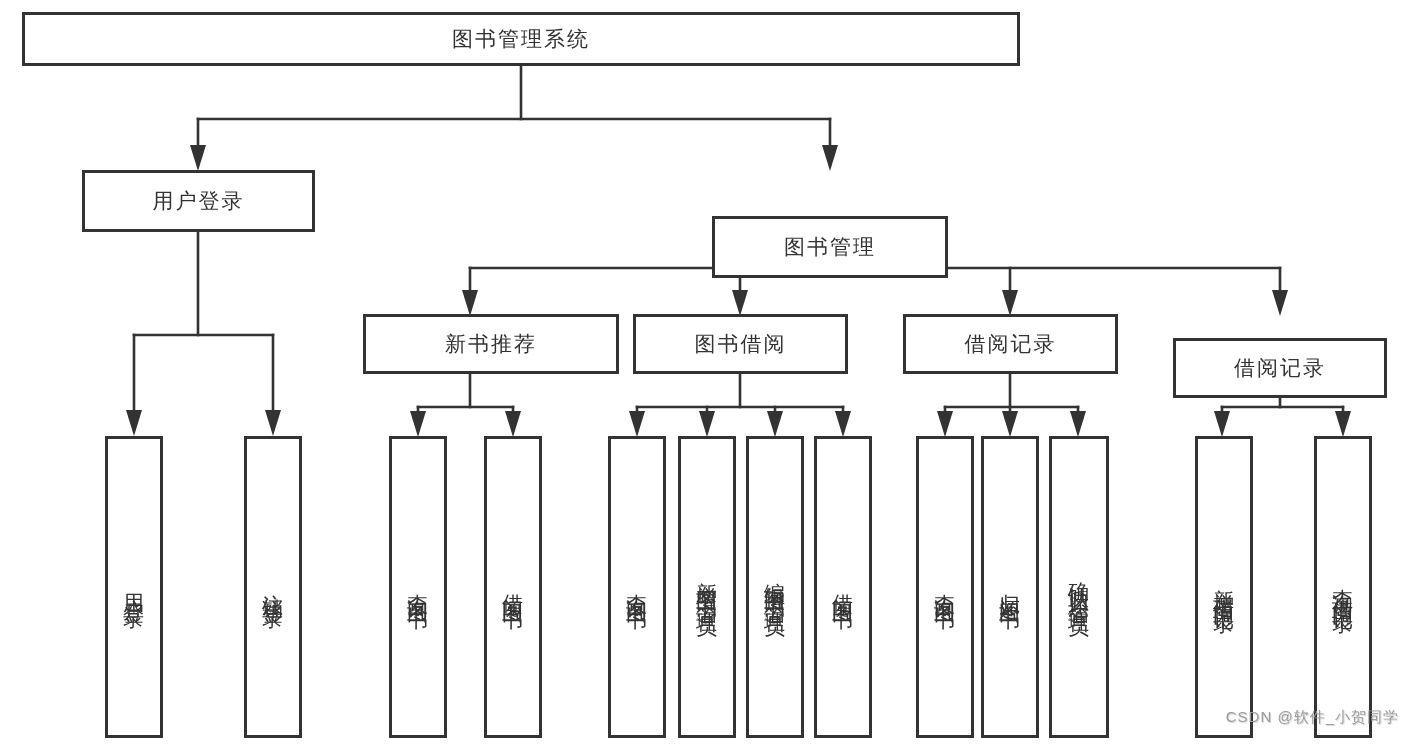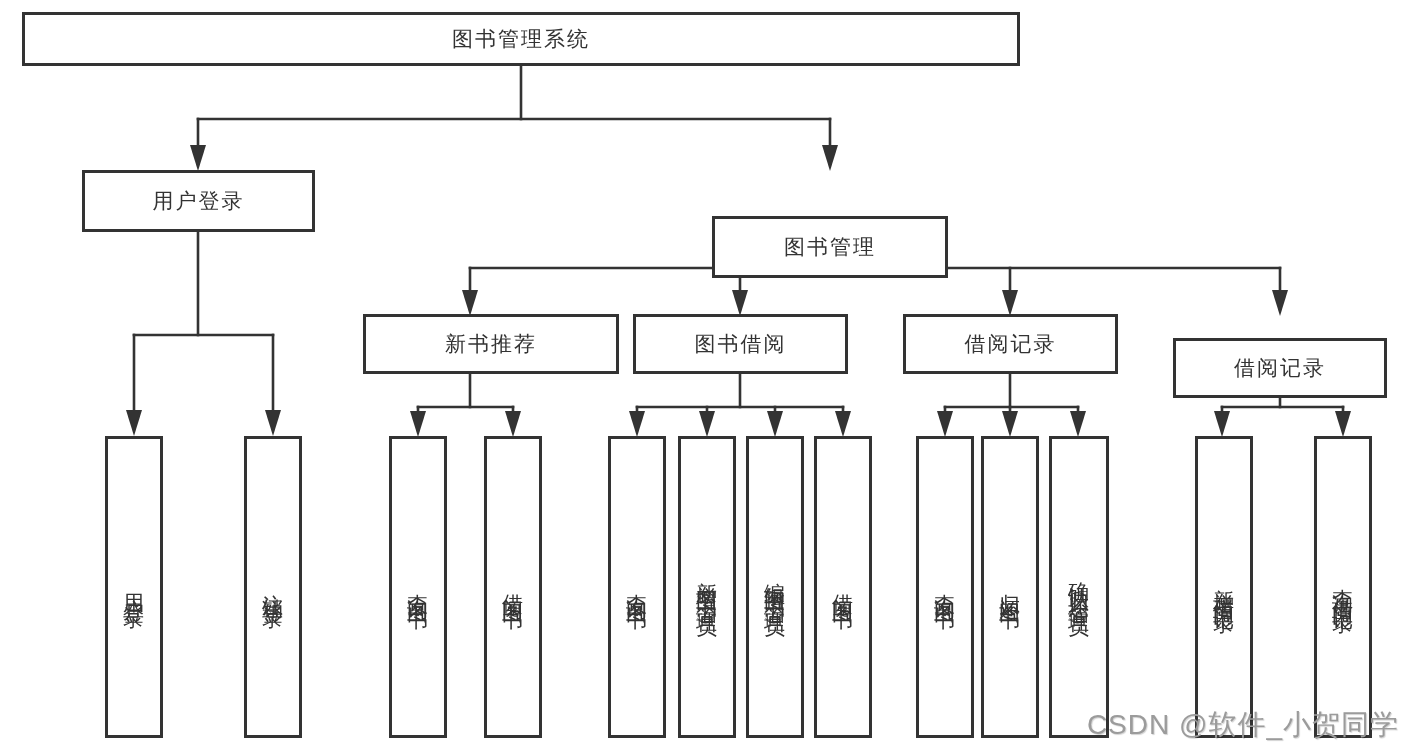--- a/index.html
+++ b/index.html
@@ -60,22 +60,22 @@
   #n-bb-edit        { left: 746px;  top: 436px; width: 58px;  height: 302px; }
   #n-bb-borrow      { left: 814px;  top: 436px; width: 58px;  height: 302px; }
   #n-cb-query       { left: 916px;  top: 436px; width: 58px;  height: 302px; }
   #n-cb-return      { left: 981px;  top: 436px; width: 58px;  height: 302px; }
   #n-cb-confirm     { left: 1049px; top: 436px; width: 60px;  height: 302px; }
   #n-br-add         { left: 1195px; top: 436px; width: 58px;  height: 302px; }
   #n-br-query       { left: 1314px; top: 436px; width: 58px;  height: 302px; }
   #watermark {
     position: absolute;
     right: 6px;
-    bottom: 3px;
-    font-size: 28px;
+    bottom: 20px;
+    font-size: 15px;
     color: #9b9b9b;
     letter-spacing: 1px;
     text-shadow: 1px 1px 1px rgba(0,0,0,0.18);
   }
 </style>
 </head>
 <body>
 
 <div id="stage">
 

